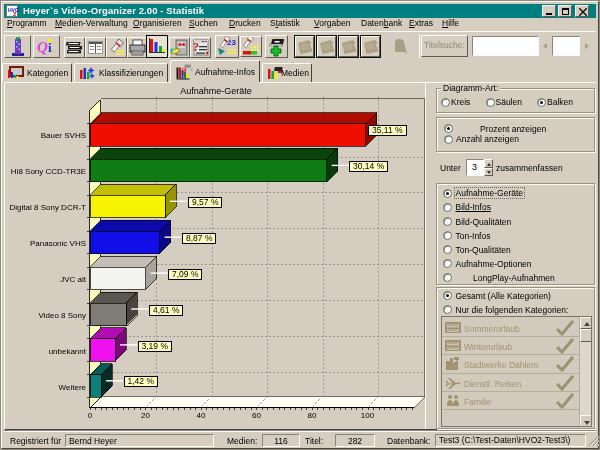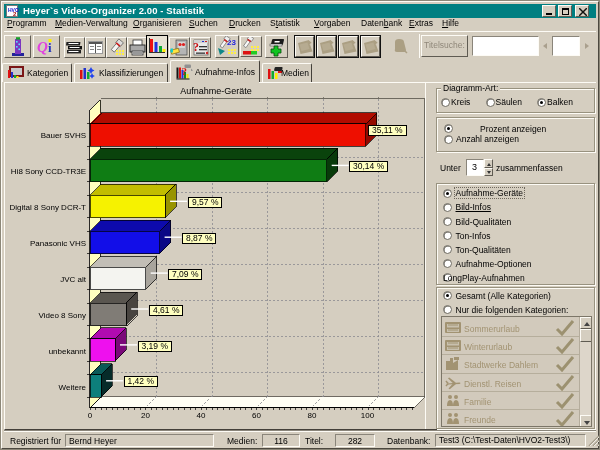--- a/index.html
+++ b/index.html
@@ -513,21 +513,21 @@
     <span class="abs" style="left:28.5px;top:120.3px;text-decoration:underline;">Bild-Infos</span>
 <span class="radio" style="left:15.5px;top:135px;"></span>
     <span class="abs" style="left:28.5px;top:134.5px;">Bild-Qualitäten</span>
 <span class="radio" style="left:15.5px;top:149px;"></span>
     <span class="abs" style="left:28.5px;top:148.5px;">Ton-Infos</span>
 <span class="radio" style="left:15.5px;top:163.1px;"></span>
     <span class="abs" style="left:28.5px;top:162.6px;">Ton-Qualitäten</span>
 <span class="radio" style="left:15.5px;top:177.3px;"></span>
     <span class="abs" style="left:28.5px;top:176.8px;">Aufnahme-Optionen</span>
 <span class="radio" style="left:15.5px;top:191.3px;"></span>
-    <span class="abs" style="left:16px;top:190.8px;">LongPlay-Aufnahmen</span>
+    <span class="abs" style="left:46px;top:190.8px;">LongPlay-Aufnahmen</span>
 
 <div class="abs etch" style="left:9px;top:204.5px;width:159px;height:142px;"></div>
 <span class="radio sel" style="left:15.5px;top:209px;"></span>
     <span class="abs" style="left:28.5px;top:208.5px;">Gesamt (Alle Kategorien)</span>
 <span class="radio" style="left:15.5px;top:223px;"></span>
     <span class="abs" style="left:28.5px;top:222.5px;">Nur die folgenden Kategorien:</span>
 <div class="abs" style="left:14px;top:234px;width:151px;height:111px;border:1px solid #7c7668;background:#d2cabc;overflow:hidden;">
  <div id="catlist" class="abs" style="left:0;top:0;width:137px;height:111px;color:#a29372;">
   <div class="abs" style="left:0;top:2px;width:137px;height:18.2px;border-bottom:1px solid #b6ae9c;">
    <svg class="abs" style="left:3px;top:2px;" width="17" height="13" viewBox="0 0 17 13">
@@ -581,32 +581,20 @@
           </svg>
   </div>
   <div class="abs" style="left:0;top:74.8px;width:137px;height:18.2px;border-bottom:1px solid #b6ae9c;">
    <svg class="abs" style="left:3px;top:2px;" width="17" height="13" viewBox="0 0 17 13">
             <circle cx="5" cy="3" r="2" fill="#a29372"></circle>
             <circle cx="11" cy="3" r="2" fill="#a29372"></circle>
             <path d="M2,12 q0,-6 3,-6 q3,0 3,6 Z" fill="#a29372"></path>
             <path d="M8,12 q0,-6 3,-6 q3,0 3,6 Z" fill="#a29372"></path>
           </svg>
    <span class="abs" style="left:22px;top:5px;">Familie</span>
-   <svg class="abs" style="left:113px;top:1px;" width="20" height="16" viewBox="0 0 20 16">
-            <path d="M2,9 l5,5 l11,-13" stroke="#9c9170" stroke-width="3" fill="none"></path>
-          </svg>
-  </div>
-  <div class="abs" style="left:0;top:93px;width:137px;height:18px;">
-   <svg class="abs" style="left:3px;top:2px;" width="17" height="13" viewBox="0 0 17 13">
-            <circle cx="5" cy="3" r="2" fill="#a29372"></circle>
-            <circle cx="11" cy="3" r="2" fill="#a29372"></circle>
-            <path d="M2,12 q0,-6 3,-6 q3,0 3,6 Z" fill="#a29372"></path>
-            <path d="M8,12 q0,-6 3,-6 q3,0 3,6 Z" fill="#a29372"></path>
-          </svg>
-   <span class="abs" style="left:22px;top:5px;">Freunde</span>
    <svg class="abs" style="left:113px;top:1px;" width="20" height="16" viewBox="0 0 20 16">
             <path d="M2,9 l5,5 l11,-13" stroke="#9c9170" stroke-width="3" fill="none"></path>
           </svg>
   </div>
  </div>
  <div class="abs" style="left:137px;top:0;width:14px;height:111px;background:#ddd6ca;border-left:1px solid #b4ac9c;">
   <div class="abs raised" style="left:0px;top:0px;width:13px;height:12px;background:#d5cec0;">
           <div class="abs" style="left:3px;top:4px;width:0;height:0;border-left:3px solid transparent;border-right:3px solid transparent;border-bottom:4px solid #444;"></div>
         </div>
   <div class="abs raised" style="left:0px;top:12px;width:13px;height:13px;background:#d5cec0;"></div>

